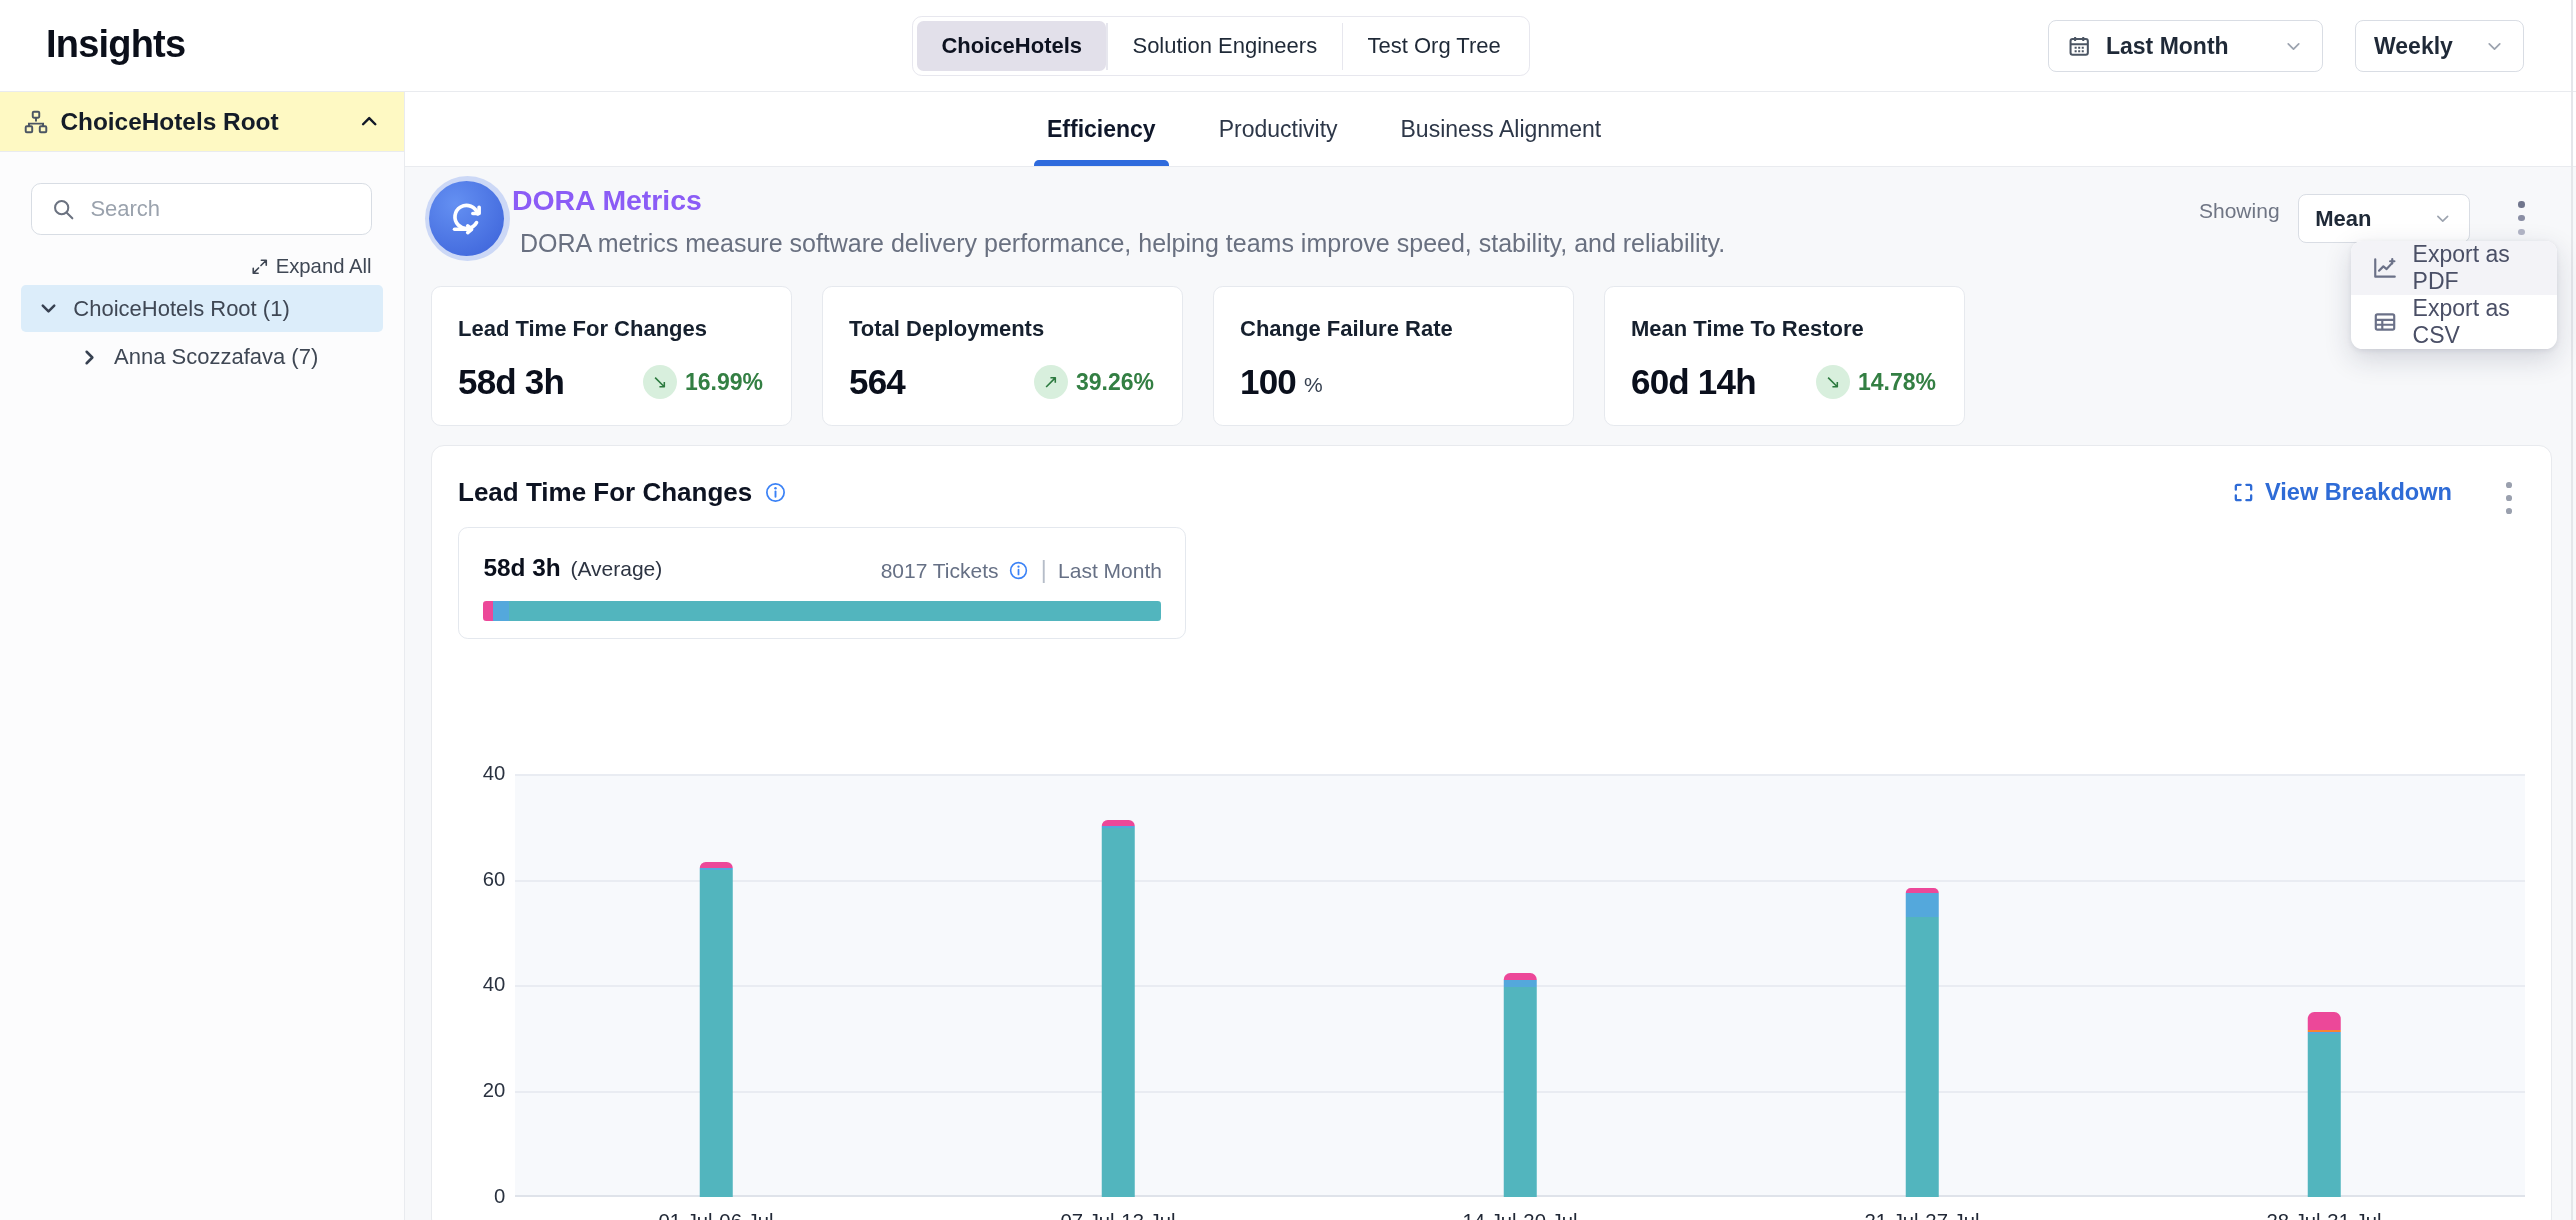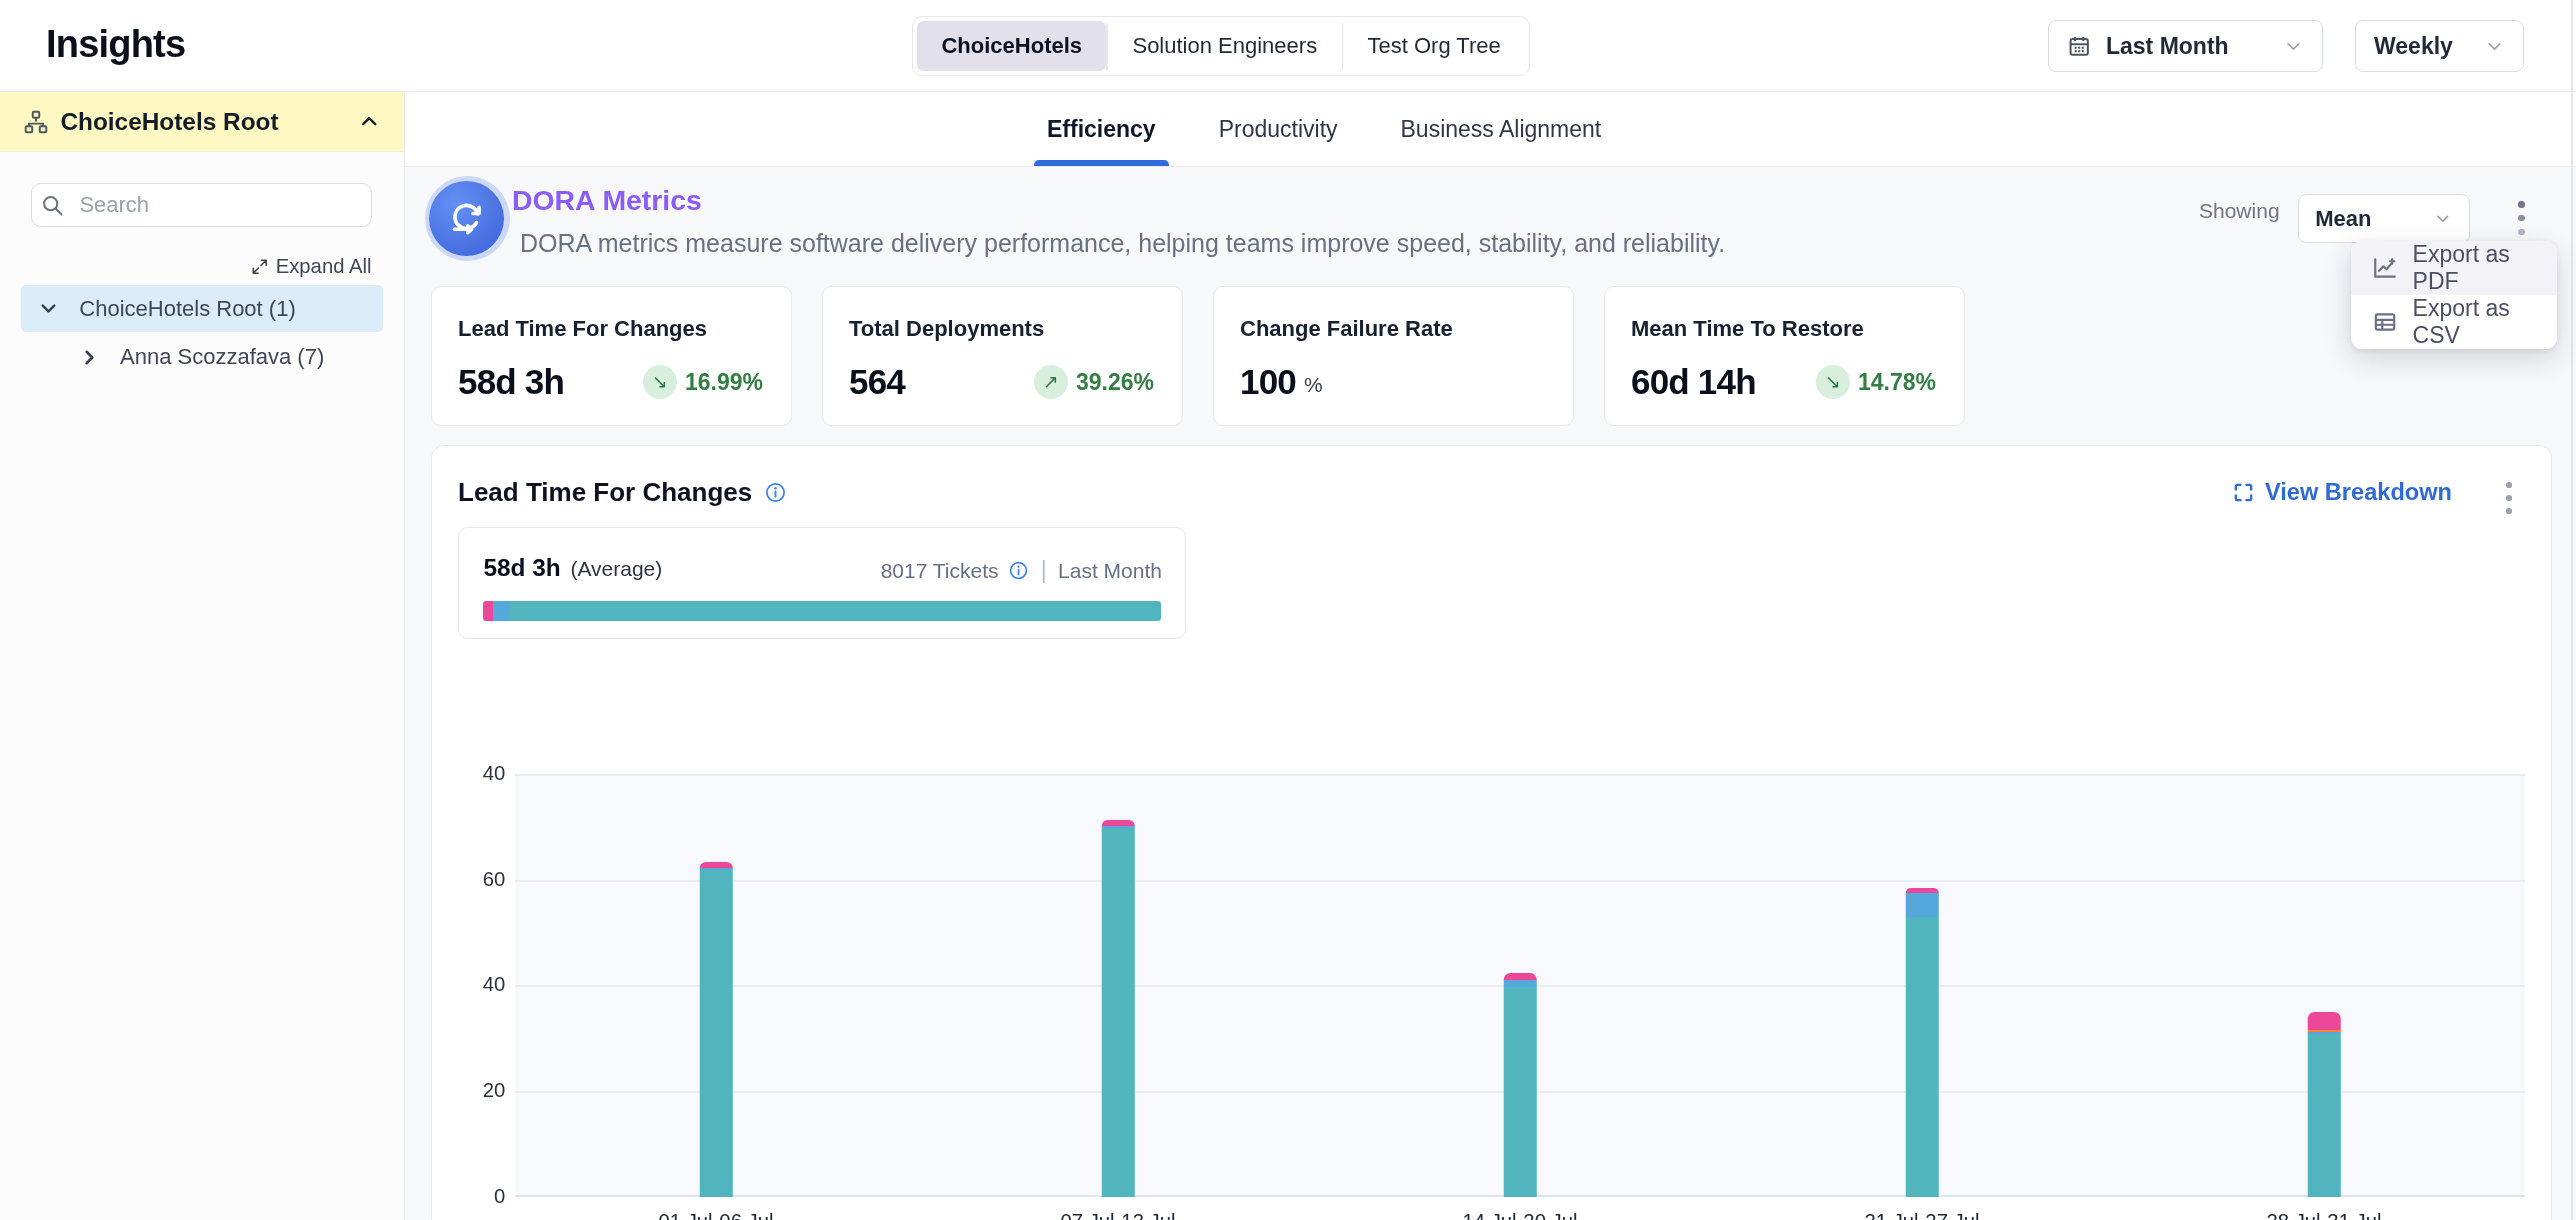--- a/index.html
+++ b/index.html
@@ -20,29 +20,29 @@
   .select-box .chev{margin-left:auto;}
   .sel-datepick{left:2048px;top:20.3px;width:275px;height:52px;padding:0 18px;}
   .sel-weekly{left:2355px;top:20.3px;width:169px;height:52px;padding:0 18px;}
   .sel-datepick .cal{margin-right:14.6px;display:flex;}
 
   
   .sidebar{position:absolute;left:0;top:92px;width:405px;height:1129px;background:#fcfcfd;border-right:1.6px solid #e9ebef;}
   .sb-header{position:absolute;left:0;top:0;width:100%;height:60px;background:#fef9c3;border-bottom:1.6px solid #e9ebef;display:flex;align-items:center;padding:0 23px;}
   .sb-title{font-size:24.4px;font-weight:700;color:#141c28;margin-left:11.4px;}
   .sb-collapse{margin-left:auto;display:flex;cursor:pointer;}
-  .search-wrap{position:absolute;left:31px;top:91px;width:341px;height:44px;background:#fff;border:1.6px solid #d8dde4;border-radius:9.8px;display:flex;align-items:center;padding:0 8px;}
+  .search-wrap{position:absolute;left:31px;top:91px;width:341px;height:52px;background:#fff;border:1.6px solid #d8dde4;border-radius:9.8px;display:flex;align-items:center;padding:0 19px;}
   .search-input{border:none;outline:none;background:transparent;font-size:22px;color:#374151;margin-left:13px;width:100%;font-family:inherit;}
   .search-input::placeholder{color:#9aa2ad;}
   .expand-all{position:absolute;right:32.5px;top:163px;display:flex;align-items:center;gap:6.5px;font-size:20.3px;color:#3f4754;cursor:pointer;}
   .tree{position:absolute;left:0;top:193px;width:100%;}
   .tree-row{display:flex;align-items:center;height:47px;font-size:22px;color:#3f4754;cursor:pointer;}
   .tree-row.selected{background:#dcedfa;border-radius:4.9px;margin:0 21px;padding:0 16.3px;}
   .tree-row.child{padding-left:78px;margin-top:1.6px;}
-  .tree-label{margin-left:19px;}
+  .tree-label{margin-left:13px;}
 
   
   .main{position:absolute;left:405px;top:92px;width:2171px;height:1129px;background:#f7f8fa;}
   .tabsbar{position:absolute;left:0;top:0;width:100%;height:75px;background:#fff;border-bottom:1.6px solid #e9ebef;}
   .tabs-group{position:absolute;left:642px;top:0;height:100%;display:flex;align-items:center;gap:63px;}
   .tab{position:relative;font-size:23px;color:#2d3748;height:100%;display:flex;align-items:center;cursor:pointer;white-space:nowrap;}
   .tab.active{font-weight:700;color:#0f172a;}
   .tab.active::after{content:"";position:absolute;left:-13px;right:-13px;bottom:0;height:5.7px;background:#2f6bdd;border-radius:4.9px 4.9px 0 0;}
 
   

